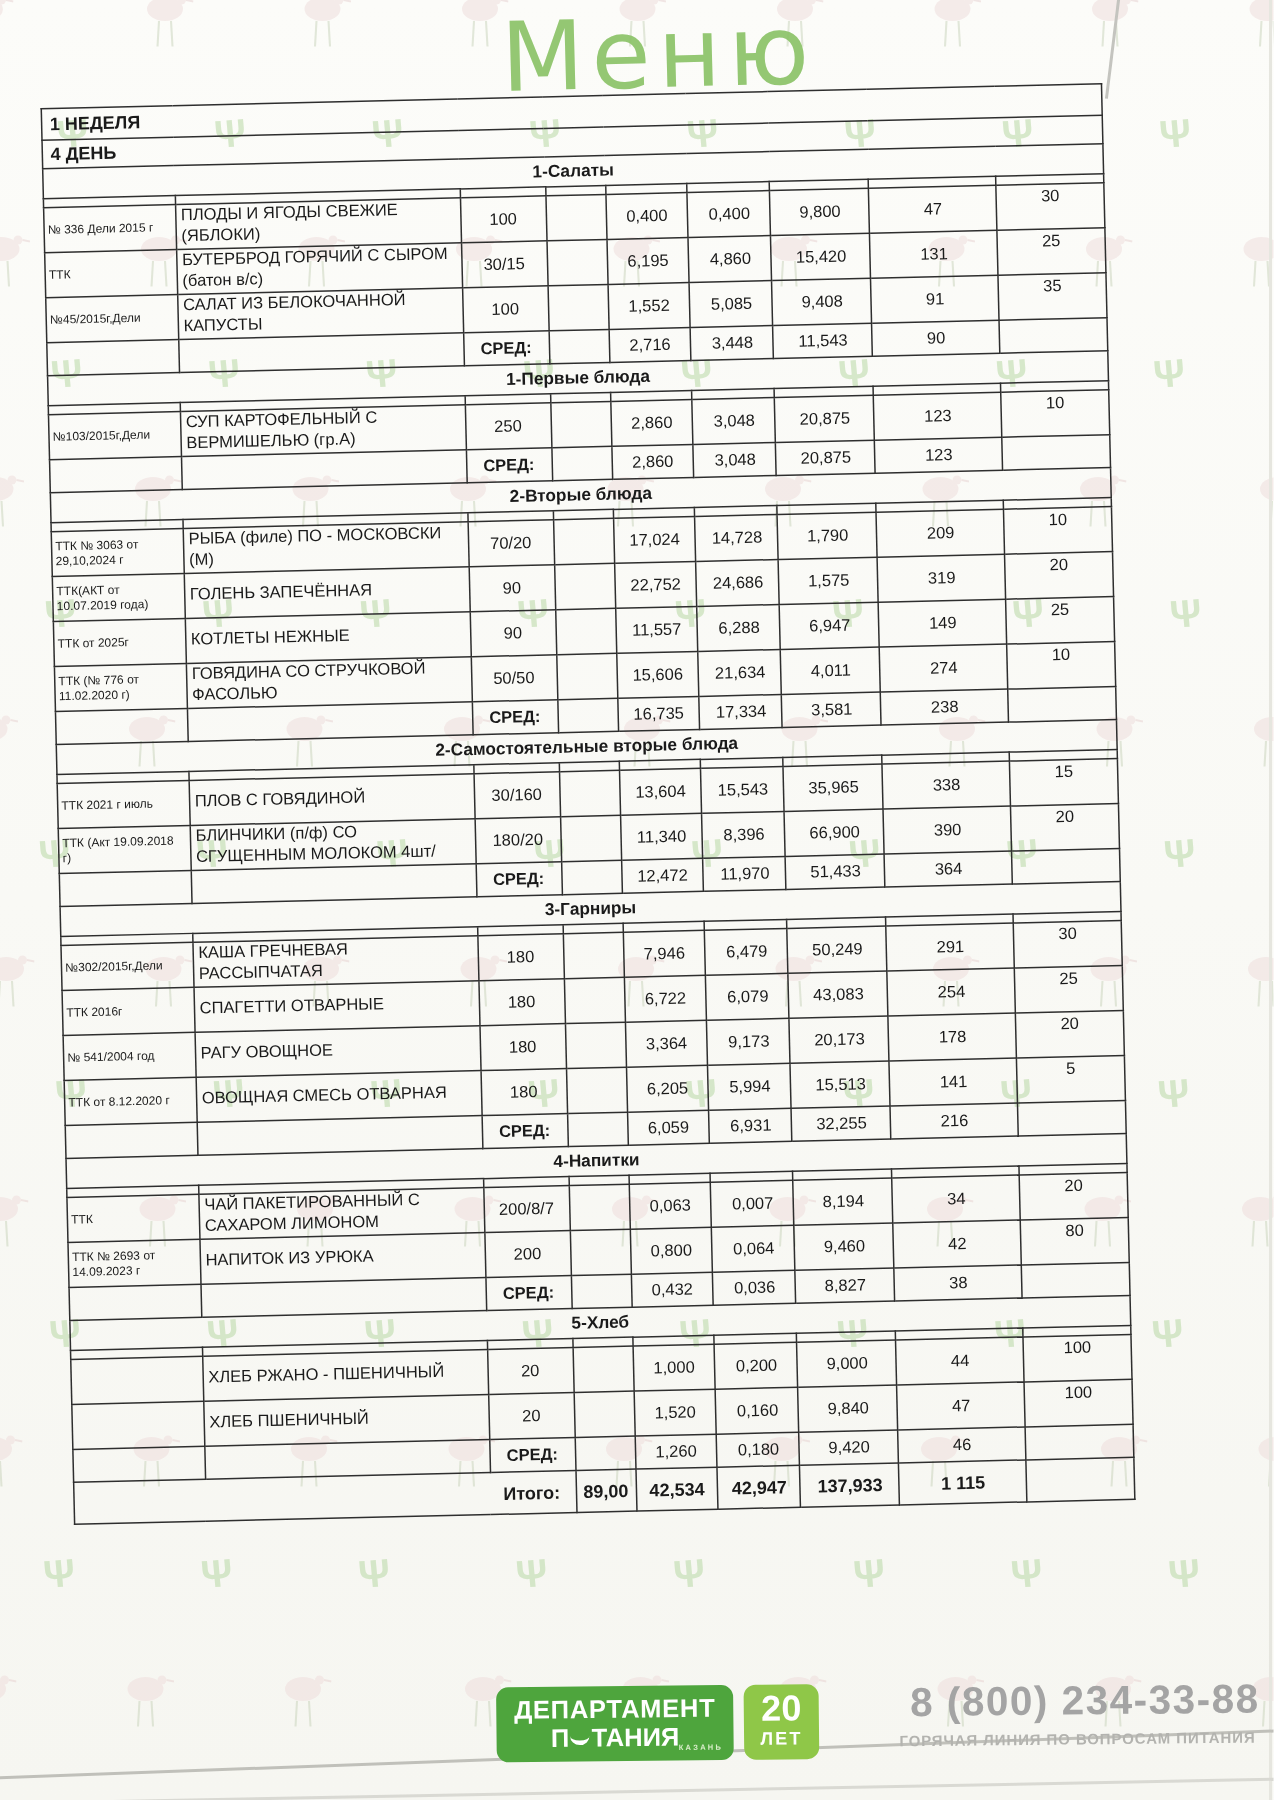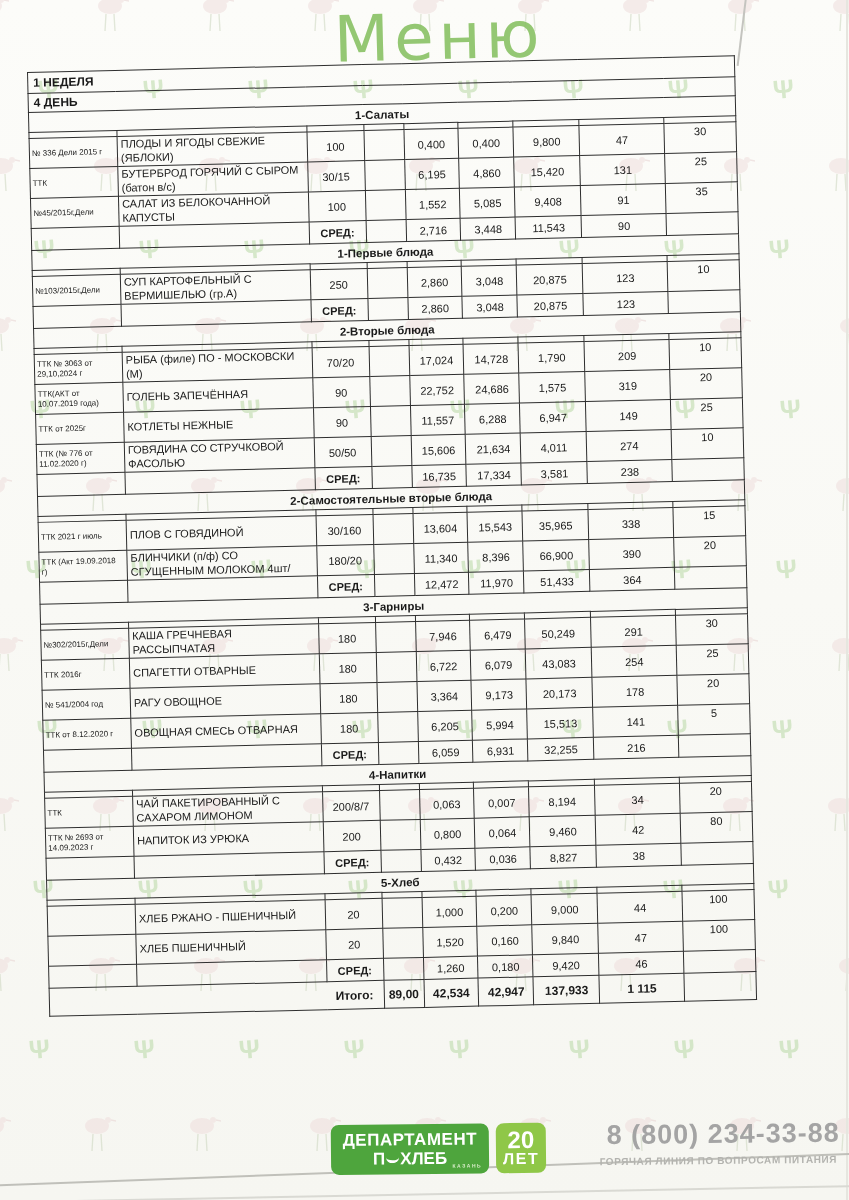--- a/index.html
+++ b/index.html
@@ -57,21 +57,21 @@
   .logo-l1{font-size:17px;font-weight:bold;line-height:1;letter-spacing:.5px;}
   .logo-l2{font-size:17px;font-weight:bold;line-height:1.25;position:relative;}
   .smile{display:inline-block;width:13px;height:9px;border-bottom:3.5px solid #fff;border-radius:0 0 50% 50%;margin:0 1px 1px 1px;}
   .city{position:absolute;font-size:5px;right:7px;bottom:0px;letter-spacing:1.5px;color:#d9edca;}
   .badge{
     position:absolute;left:496px;top:10px;width:50px;height:50px;
     background:var(--badge-green,#8fc748);border-radius:8px;color:#fff;
     font-weight:bold;text-align:center;box-sizing:border-box;
   }
   .badge-num{font-size:24px;line-height:26px;margin-top:4px;}
-  .badge-unit{font-size:16px;letter-spacing:1.5px;line-height:12px;}
+  .badge-unit{font-size:12px;letter-spacing:1.5px;line-height:12px;}
   .phone{
     position:absolute;left:565px;top:8px;width:275px;text-align:right;
     font-size:27px;font-weight:bold;color:var(--phone-gray,#a4a4a4);letter-spacing:1px;
   }
   .hotline{
     position:absolute;left:565px;top:44px;width:272px;text-align:right;
     font-size:10px;font-weight:bold;color:#b3b3af;letter-spacing:.6px;
   }
 </style>
 </head>
@@ -1092,21 +1092,21 @@
     </table>
   </div>
 
   <div class="scan-line-1"></div>
   <div class="scan-line-2"></div>
 
   <div class="footer">
     <div class="logo">
       <div class="logo-l1">ДЕПАРТАМЕНТ</div>
       <div class="logo-l2">
-        <span>П</span><span class="smile"></span><span>ХЛЕБ</span>
+        <span>П</span><span class="smile"></span><span>ТАНИЯ</span>
         <span class="city">КАЗАНЬ</span>
       </div>
     </div>
     <div class="badge">
       <div class="badge-num">20</div>
       <div class="badge-unit">ЛЕТ</div>
     </div>
     <div class="phone">8 (800) 234-33-88</div>
     <div class="hotline">ГОРЯЧАЯ ЛИНИЯ ПО ВОПРОСАМ ПИТАНИЯ</div>
   </div>

